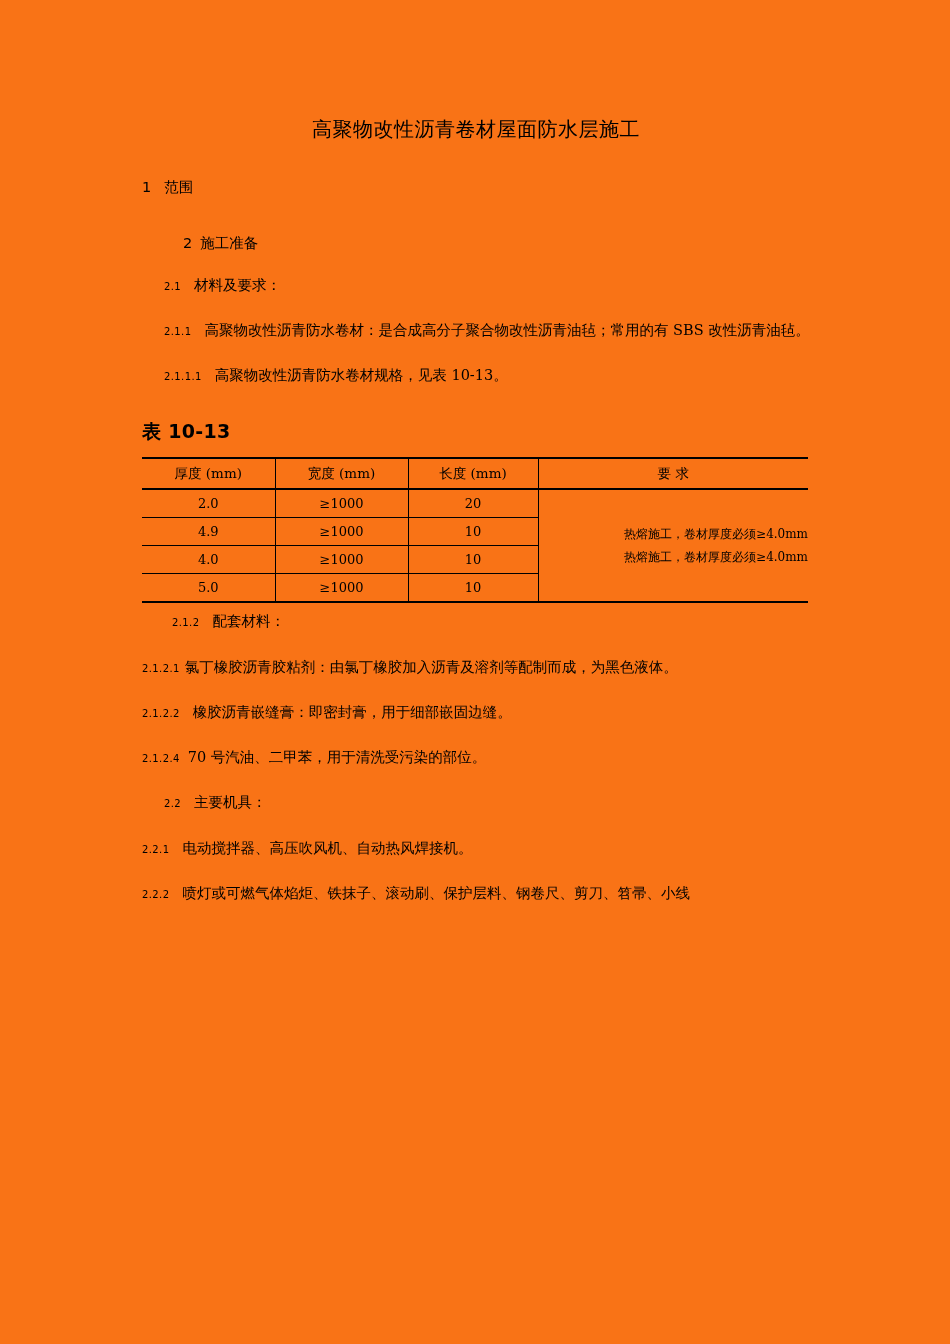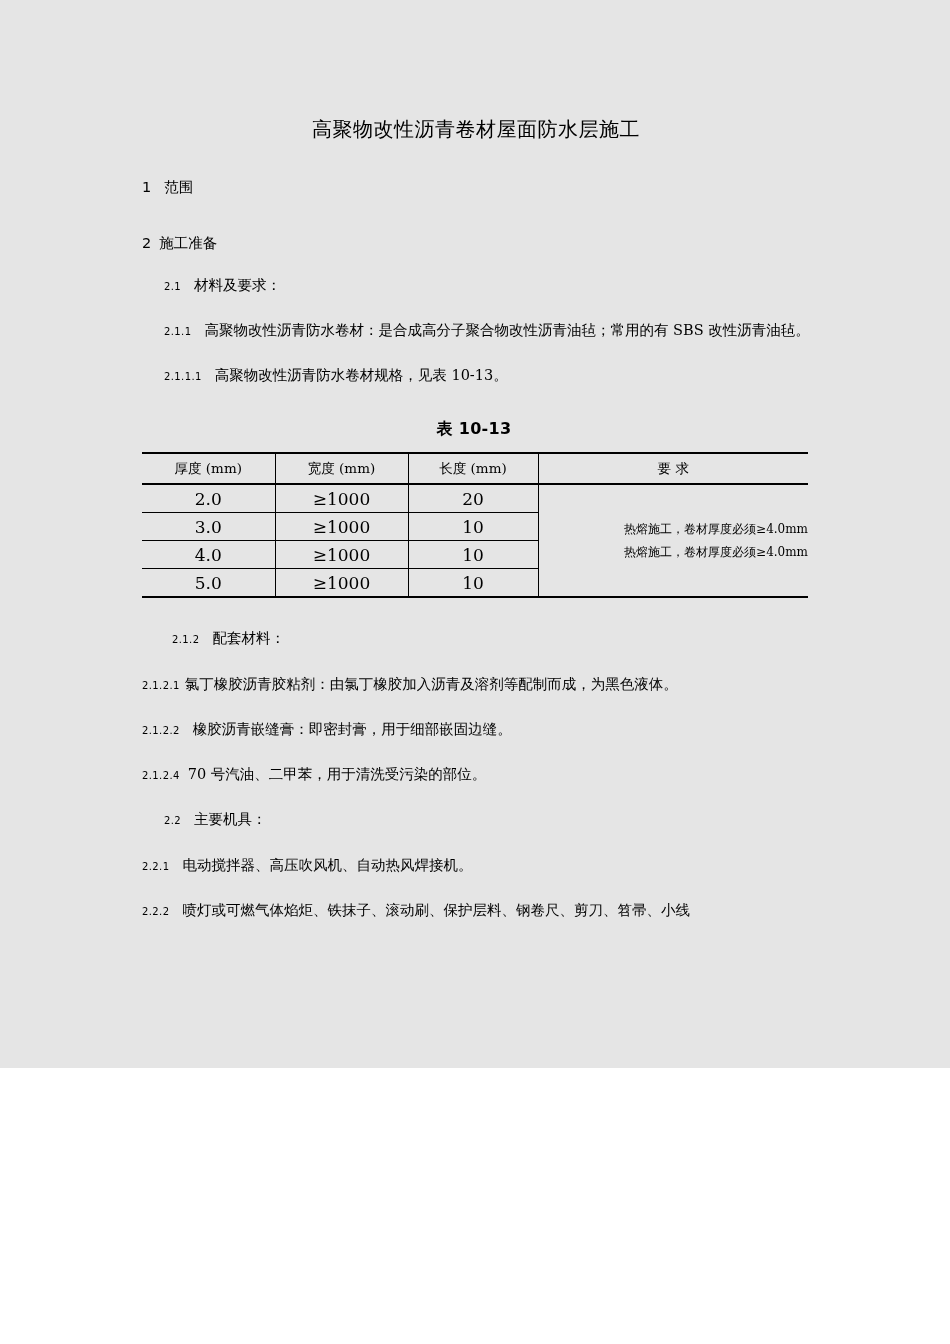--- a/index.html
+++ b/index.html
@@ -12,22 +12,22 @@
     height: 1344px;
     position: relative;
     font-family: "DejaVu Serif", serif;
     color: #000000;
     -webkit-font-smoothing: antialiased;
   }
   .page {
     position: absolute;
     left: 0; top: 0;
     width: 950px;
-    height: 1068px;
-    background: #e5e5e5;
+    height: 1344px;
+    background: #f97316;
     overflow: hidden;
     text-decoration: underline;
   }
   .content {
     position: absolute;
     left: 142px;
     top: 0;
     width: 668px;
   }
 
@@ -48,54 +48,54 @@
     font-family: "DejaVu Sans", sans-serif;
     font-size: 14.5px;
     font-weight: normal;
     margin: 0;
     line-height: 1.4;
   }
   .sec-head .num {
     font-family: "DejaVu Sans", sans-serif;
   }
   .sec-head-1 { padding-top: 36px; }
-  .sec-head-2 { padding-top: 36px; }
+  .sec-head-2 { padding-top: 36px; margin-left: 41px; }
 
   
   .para {
     font-family: "DejaVu Serif", serif;
     font-size: 14.5px;
     line-height: 1.95;
     margin: 0;
     text-align: justify;
     text-justify: inter-ideograph;
   }
   .para .n {
     font-family: "DejaVu Sans", sans-serif;
     font-size: 10px;
     letter-spacing: 0.4px;
   }
   .sp-md  { padding-top: 17px; }
-  .sp-lg  { padding-top: 26px; }
+  .sp-lg  { padding-top: 4px; }
 
   .ind-1 { text-indent: 0; padding-left: 22px; }
   .ind-2 { padding-left: 30px; }
   .ind-0 { padding-left: 0; }
   .first-ind { text-indent: 29px; }
 
   .gap-a { display:inline-block; width: 13px; }
   .gap-b { display:inline-block; width: 8px; }
   .gap-c { display:inline-block; width: 5px; }
 
   
   .tbl-caption {
     font-family: "DejaVu Sans", sans-serif;
-    font-size: 16px;
+    font-size: 19px;
     font-weight: bold;
-    text-align: center;
+    text-align: left;
     padding-top: 30px;
     padding-right: 4px;
     letter-spacing: 0.3px;
   }
 
   
   .tbl-wrap {
     padding-top: 12px;
   }
   table.spec {
@@ -129,21 +129,21 @@
   
   table.spec th.v,
   table.spec td.v {
     border-right: 1.2px solid #000;
     margin-top: 44px;
   }
   
   table.spec tbody td.data {
     height: 27px;
     border-bottom: 1.2px solid #000;
-    font-size: 17px;
+    font-size: 13px;
   }
   table.spec tbody tr:last-child td.data {
     border-bottom: 2.6px solid #000;
   }
   
   table.spec td.req {
     border-bottom: 2.6px solid #000;
     font-size: 12px;
     line-height: 1.95;
     text-align: right;
@@ -202,21 +202,21 @@
           <tr>
             <td class="data v">2.0</td>
             <td class="data v">≥1000</td>
             <td class="data v">20</td>
             <td class="req" rowspan="4">
               <span class="req-line-1">热熔施工，卷材厚度必须≥4.0mm</span>
               <span class="req-line-2">热熔施工，卷材厚度必须≥4.0mm</span>
             </td>
           </tr>
           <tr>
-            <td class="data v">3.0</td>
+            <td class="data v">4.9</td>
             <td class="data v">≥1000</td>
             <td class="data v">10</td>
           </tr>
           <tr>
             <td class="data v">4.0</td>
             <td class="data v">≥1000</td>
             <td class="data v">10</td>
           </tr>
           <tr>
             <td class="data v">5.0</td>

